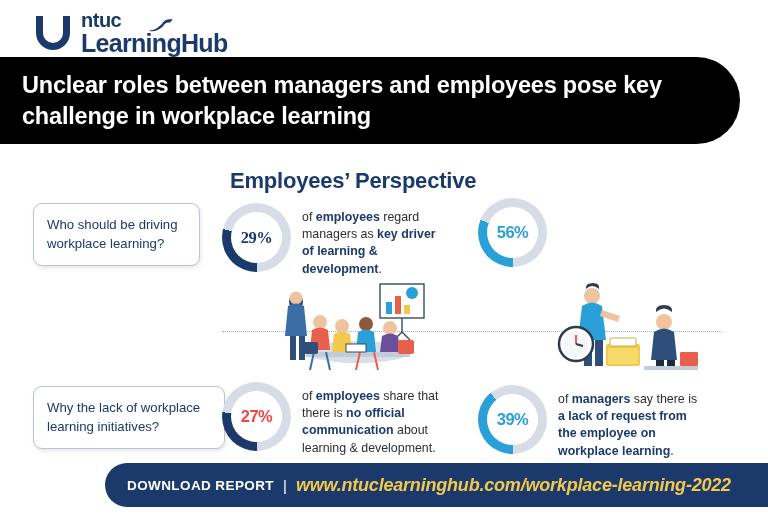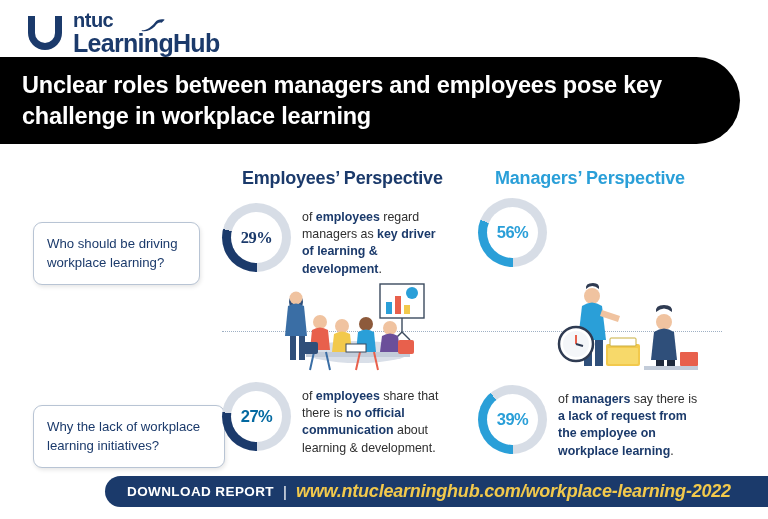--- a/index.html
+++ b/index.html
@@ -6,21 +6,21 @@
   body {
     width: 768px; height: 519px;
     font-family: "Liberation Sans", sans-serif;
     background: #ffffff;
     overflow: hidden;
     position: relative;
   }
   .page { position: relative; width: 768px; height: 519px; background:#fff; }
 
   
-  .logo { position: absolute; left: 26px; top: 10px; display: flex; align-items: center; gap: 7px; }
+  .logo { position: absolute; left: 34px; top: 10px; display: flex; align-items: center; gap: 7px; }
   .logo-mark {
     width: 40px; height: 42px;
     position: relative;
   }
   .logo-mark .u {
     position: absolute; left: 2px; top: 4px;
     width: 34px; height: 34px;
     border: 7px solid #1b3a6b;
     border-top: none;
     border-radius: 0 0 17px 17px;
@@ -47,40 +47,38 @@
     font-weight: bold;
     line-height: 1.28;
     padding-left: 22px;
     padding-right: 60px;
     letter-spacing: -0.2px;
   }
 
   
   .col-head {
     position: absolute;
-    font-size: 18px;
+    font-size: 22px;
     font-weight: bold;
     letter-spacing: -0.2px;
-    margin-left: 12px;
   }
   .col-head.employees { left: 230px; top: 168px; color: #1b3a6b; }
   .col-head.managers { left: 483px; top: 168px; color: #2a9fd8; }
 
   
   .qbox {
     position: absolute;
     background: #ffffff;
     border: 1.5px solid #b8c4d4;
     border-radius: 9px;
     padding: 12px 13px;
     font-size: 13.2px;
     color: #1b3a6b;
     line-height: 1.42;
     box-shadow: 1px 2px 4px rgba(0,0,0,0.10);
-    margin-top: 19px;
   }
   .qbox.q1 { left: 33px; top: 203px; width: 167px; }
   .qbox.q2 { left: 33px; top: 386px; width: 192px; }
 
   
   .stat { position: absolute; display: flex; align-items: flex-start; }
   .donut {
     position: relative;
     width: 69px; height: 69px;
     border-radius: 50%;
@@ -114,21 +112,21 @@
   }
 
   
   .illus { position: absolute; }
   .illus.left { left: 262px; top: 282px; width: 190px; height: 96px; }
   .illus.right { left: 548px; top: 282px; width: 165px; height: 96px; }
 
   
   .footer {
     position: absolute; left: 105px; bottom: 12px;
-    width: 663px; height: 31px;
+    width: 663px; height: 44px;
     background: #1b3a6b;
     border-top-left-radius: 22px;
     border-bottom-left-radius: 22px;
     display: flex; align-items: center;
     padding-left: 22px;
   }
   .footer .dl {
     color: #ffffff; font-size: 13.5px; font-weight: bold; letter-spacing: 0.4px;
   }
   .footer .sep { color: #ffffff; margin: 0 9px; font-size: 15px; }
@@ -153,21 +151,20 @@
     <svg class="logo-swoosh" style="position:absolute;left:112px;top:8px;" width="34" height="18" viewBox="0 0 34 18">
       <path d="M1 16 C 8 16, 14 11, 18 6 C 21 2, 26 1, 31 2 L 27 6 C 23 5, 21 7, 18 11 C 13 16, 7 18, 1 17 Z" fill="#1b3a6b"></path>
     </svg>
   </div>
 
   <div class="banner">
     <h1>Unclear roles between managers and employees pose key challenge in workplace learning</h1>
   </div>
 
   <div class="col-head employees">Employees’ Perspective</div>
-  <div class="col-head managers">Managers’ Perspective</div>
 
   <div class="qbox q1">Who should be driving workplace learning?</div>
   <div class="qbox q2">Why the lack of workplace learning initiatives?</div>
 
   <div class="divider"></div>
 
   <div class="stat s1">
     <div class="donut" style="background: conic-gradient(from 180deg, rgb(27, 58, 107) 0deg, rgb(27, 58, 107) 104.4deg, rgb(215, 221, 230) 104.4deg, rgb(215, 221, 230) 360deg); font-family: Liberation Serif, serif;">
       <div class="hole">
           <span class="pct" style="color: rgb(27, 58, 107);">29%</span>
@@ -180,21 +177,21 @@
     <div class="donut" style="background: conic-gradient(from 180deg, rgb(42, 159, 216) 0deg, rgb(42, 159, 216) 111.6deg, rgb(215, 221, 230) 111.6deg, rgb(215, 221, 230) 360deg);">
       <div class="hole">
           <span class="pct" style="color: rgb(42, 159, 216);">56%</span>
         </div>
     </div>
   </div>
 
   <div class="stat s3">
     <div class="donut" style="background: conic-gradient(from 180deg, rgb(27, 58, 107) 0deg, rgb(27, 58, 107) 97.2deg, rgb(215, 221, 230) 97.2deg, rgb(215, 221, 230) 360deg);">
       <div class="hole">
-          <span class="pct" style="color: #0369a1;">27%</span>
+          <span class="pct" style="color: #ef4444;">27%</span>
         </div>
     </div>
     <div class="stat-text"><span>of </span><b>employees</b><span> share that there is </span><b>no official communication</b><span> about learning &amp; development.</span></div>
   </div>
 
   <div class="stat s4">
     <div class="donut" style="background: conic-gradient(from 180deg, rgb(42, 159, 216) 0deg, rgb(42, 159, 216) 140.4deg, rgb(215, 221, 230) 140.4deg, rgb(215, 221, 230) 360deg);">
       <div class="hole">
           <span class="pct" style="color: rgb(42, 159, 216);">39%</span>
         </div>

